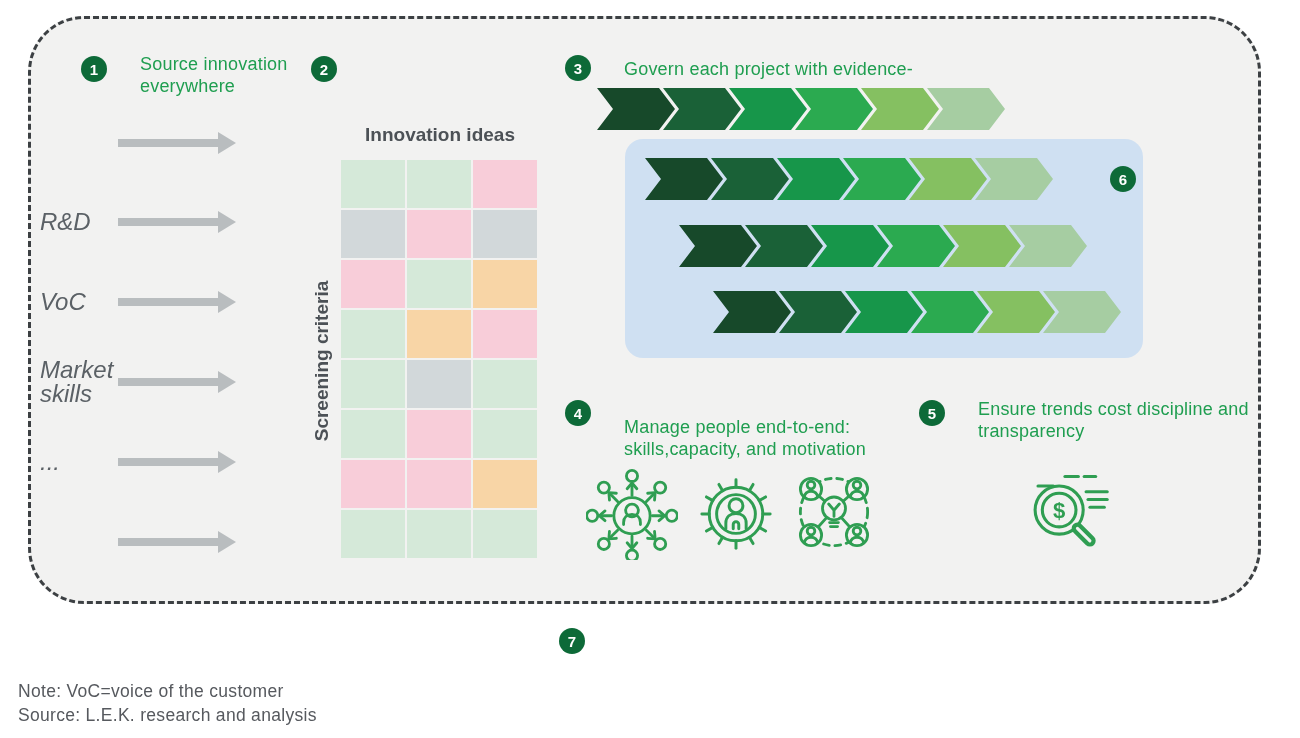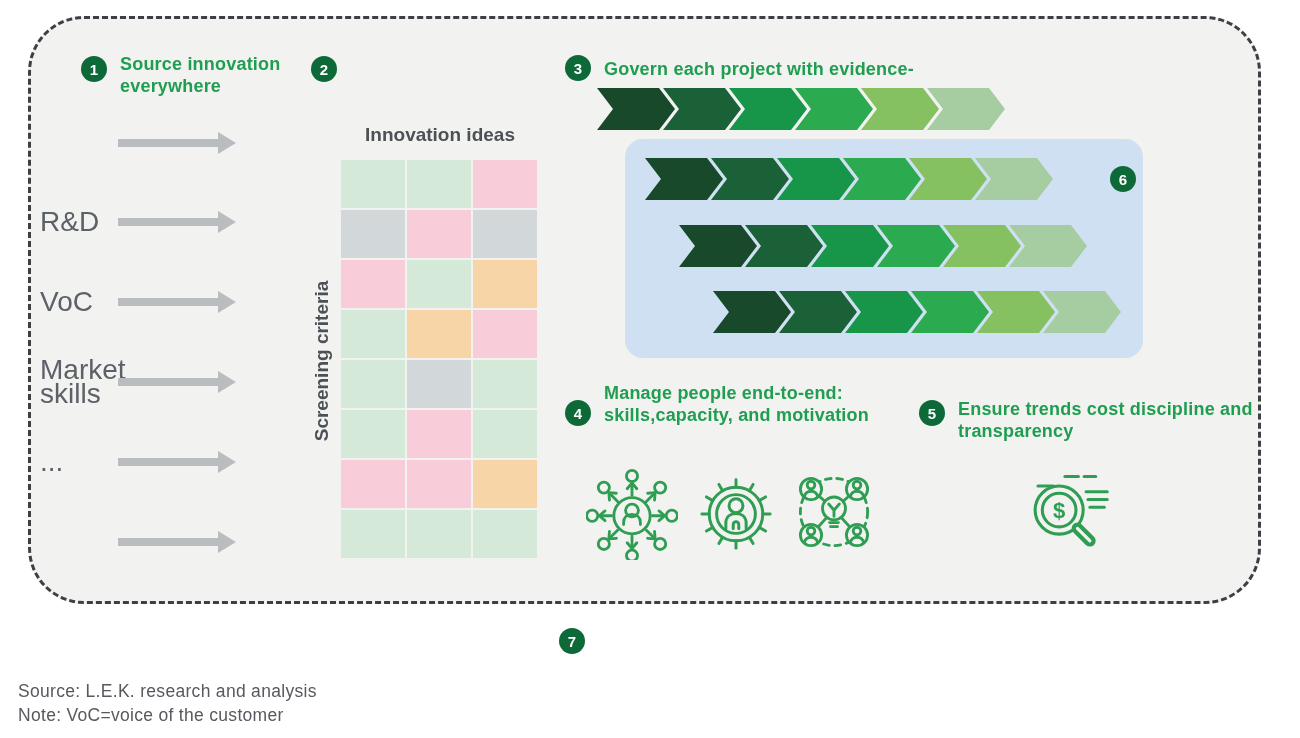--- a/index.html
+++ b/index.html
@@ -12,29 +12,29 @@
     position:absolute; left:28px; top:16px; width:1233px; height:588px;
     background:var(--panel-bg); border:3px dashed var(--panel-border);
     border-radius:56px; box-sizing:border-box;
   }
   .badge {
     position:absolute; width:26px; height:26px; border-radius:50%;
     background:var(--badge-bg); color:#fff; font-weight:bold; font-size:15px;
     display:flex; align-items:center; justify-content:center;
   }
   .slabel {
-    position:absolute; color:var(--step-green); font-weight:bold;
-    font-size:18px; line-height:22px; letter-spacing:.2px;
+    position:absolute; color:var(--step-green); font-weight:normal;
+    font-size:18px; line-height:22px; letter-spacing:.2px;margin-left:20px;
   }
   .srcrow {
     position:absolute; left:40px; width:200px; height:56px;
     display:flex; align-items:center;
   }
   .srclabel {
-    width:78px; flex:none; font-size:28px; line-height:24px;
+    width:78px; flex:none; font-style:italic; font-size:24px; line-height:24px;
     color:var(--muted-gray);
   }
   .arrow {
     position:relative; width:100px; height:8px; background:var(--arrow-gray); flex:none;
   }
   .arrow::after {
     content:""; position:absolute; right:-18px; top:calc(50% - 11px);
     border-top:11px solid transparent; border-bottom:11px solid transparent;
     border-left:18px solid var(--arrow-gray);
   }
@@ -175,21 +175,21 @@
         <div class="chev" style="background: rgb(26, 97, 55);"></div>
         <div class="chev" style="background: rgb(23, 150, 74);"></div>
         <div class="chev" style="background: rgb(43, 170, 80);"></div>
         <div class="chev" style="background: rgb(133, 192, 97);"></div>
         <div class="chev" style="background: rgb(166, 205, 162);"></div>
       </div>
   </div>
   <div class="badge" style="left:1110px;top:166px">6</div>
 
   <div class="badge" style="left:565px;top:400px">4</div>
-  <div class="slabel" style="left:604px;top:382px;width:300px">Manage people end-to-end: skills,capacity, and motivation</div>
+  <div class="slabel" style="left:604px;top:416px;width:300px">Manage people end-to-end: skills,capacity, and motivation</div>
 
   <div class="icon" style="left:586px;top:468px;width:92px;height:92px">
     <svg viewBox="0 0 104 104">
       <g>
           <path d="M52 31 V18"></path>
           <path d="M46.5 23.5 L52 17 L57.5 23.5"></path>
           <circle cx="52" cy="9" r="6.3"></circle>
         </g>
       <g transform="rotate(45 52 54)">
           <path d="M52 31 V18"></path>
@@ -301,17 +301,17 @@
       <circle cx="48" cy="50" r="17.5"></circle>
       <text x="48" y="58" text-anchor="middle">$</text>
       <line class="handle" x1="67" y1="69" x2="80" y2="82"></line>
       <line class="bgstroke" x1="67" y1="69" x2="80" y2="82" stroke-width="5"></line>
     </svg>
   </div>
 
   <div class="badge" style="left:559px;top:628px">7</div>
 
   <div class="notes">
+    <div>Note: VoC=voice of the customer</div>
     <div>Source: L.E.K. research and analysis</div>
-    <div>Note: VoC=voice of the customer</div>
   </div>
 
 </div>
 
 </body></html>

